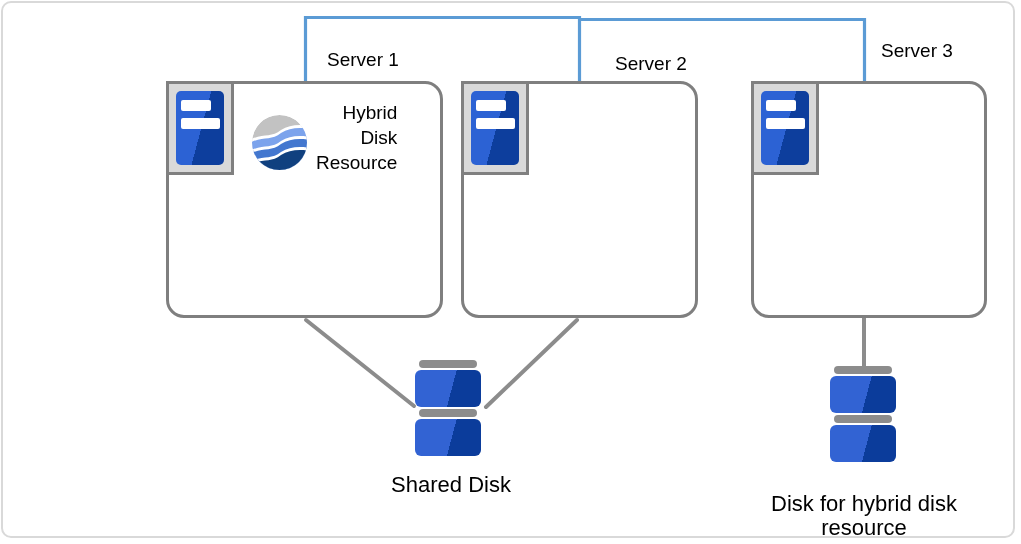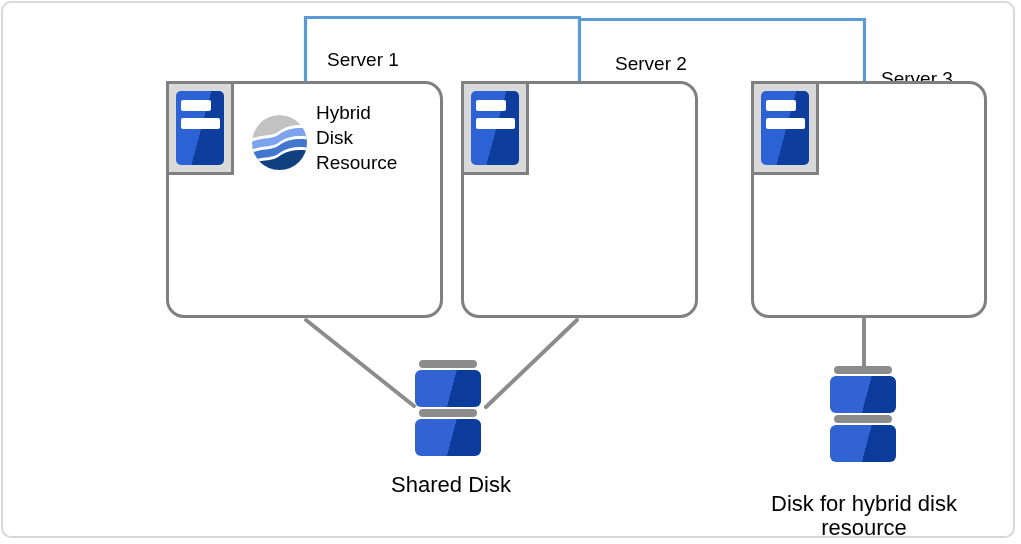--- a/index.html
+++ b/index.html
@@ -16,21 +16,21 @@
     background:#D9D9D9;border:3px solid #808080;box-sizing:border-box;}
   .srv-tower{position:absolute;left:7px;top:7px;width:48px;height:74px;border-radius:5px;
     background:linear-gradient(105deg,#2C62D4 0 52%,#0D3E9D 52%);}
   .srv-bar{position:absolute;background:#fff;border-radius:2px;height:11px;}
   .srv-bar.b1{left:5px;top:9px;width:30px;}
   .srv-bar.b2{left:5px;top:27px;width:39px;}
   
   .globe{position:absolute;left:82px;top:30px;width:57px;height:57px;}
   
   .resource-label{position:absolute;left:147px;top:16px;font-size:19px;line-height:25px;}
-  .resource-label span{display:block;}
+  .resource-label span{display:block;text-align:right;}
   
   .disk-stack{position:absolute;width:66px;}
   .disk-cap{width:58px;height:8px;border-radius:4px;background:#8C8C8C;margin:0 auto;}
   .disk-body{width:66px;height:37px;border-radius:6px;margin-top:2px;
     background:linear-gradient(105deg,#3263D3 0 55%,#0B3C9B 55%);}
   .disk-cap.mid{margin-top:2px;}
   
   .disk-caption{position:absolute;width:300px;text-align:center;font-size:22px;line-height:24px;}
   .disk-caption span{display:block;}
 </style>
@@ -44,21 +44,21 @@
     <path d="M579.5,19.5 H864.5 V83" fill="none" stroke="#5B9BD5" stroke-width="3.2"></path>
     <line x1="306" y1="320" x2="414" y2="406" stroke="#8C8C8C" stroke-width="4" stroke-linecap="round"></line>
     <line x1="577" y1="320" x2="486" y2="407" stroke="#8C8C8C" stroke-width="4" stroke-linecap="round"></line>
     <line x1="864" y1="317" x2="864" y2="369" stroke="#8C8C8C" stroke-width="4" stroke-linecap="round"></line>
   </svg>
 
   <div class="outer-border"></div>
 
   <div class="server-label" style="left:327px;top:49px">Server 1</div>
   <div class="server-label" style="left:615px;top:53px">Server 2</div>
-  <div class="server-label" style="left:881px;top:68px">Server 3</div>
+  <div class="server-label" style="left:881px;top:40px">Server 3</div>
 
   <div class="server-box" style="left:166px;top:81px;width:277px">
     <div class="srv-frame">
       <div class="srv-tower">
         <div class="srv-bar b1"></div>
         <div class="srv-bar b2"></div>
       </div>
     </div>
     <svg class="globe" viewBox="0 0 57 57">
       <clipPath id="gclip">

